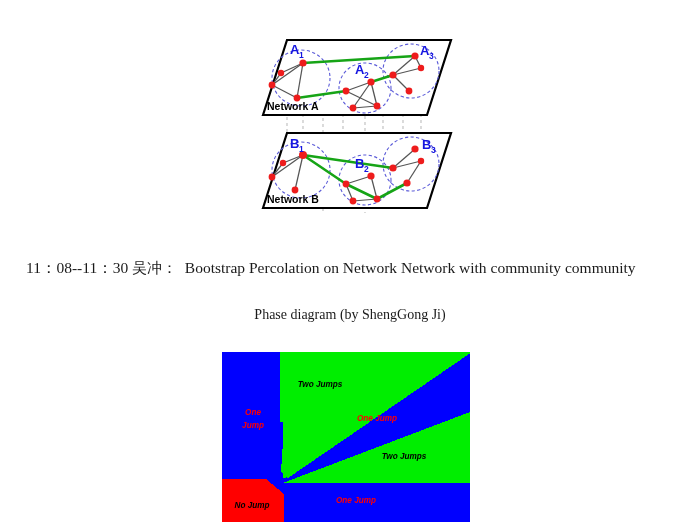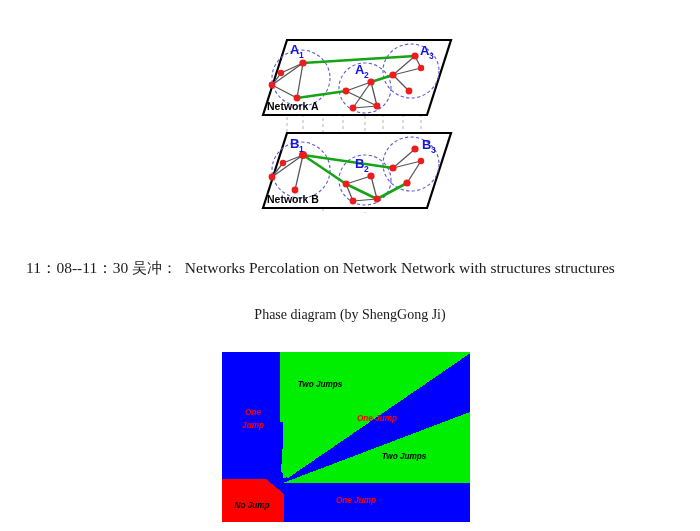--- a/index.html
+++ b/index.html
@@ -220,27 +220,27 @@
         <text class="clabel" x="197" y="131">B</text>
         <text class="csub" x="206" y="135">3</text>
       </g>
 
       <text class="plabel" x="42" y="185">Network B</text>
     </g>
   </svg>
 </div>
 
 <div id="session-line">
-  <span class="seg">11：08--11：30</span><span class="seg"> </span><span class="seg cjk">吴冲：</span><span class="seg">  </span><span>Networks</span>
+  <span class="seg">11：08--11：30</span><span class="seg"> </span><span class="seg cjk">吴冲：</span><span class="seg">  </span><span>Bootstrap</span>
   <span>Percolation</span>
   <span>on</span>
   <span>Network</span>
   <span>Network</span>
   <span>with</span>
-  <span>structures structures</span>
+  <span>community community</span>
 </div>
 
 <div id="phase-caption">Phase diagram (by ShengGong Ji)</div>
 
 <div id="phase-figure">
   <svg width="248" height="170" viewBox="0 0 248 170" xmlns="http://www.w3.org/2000/svg" shape-rendering="crispEdges">
 
     <rect x="0" y="0" width="248" height="170" fill="#0000ff"></rect>
 
     <polygon fill="#00ee00" points="62,0 62,75 59,120 66,126 250,0 156,0"></polygon>

